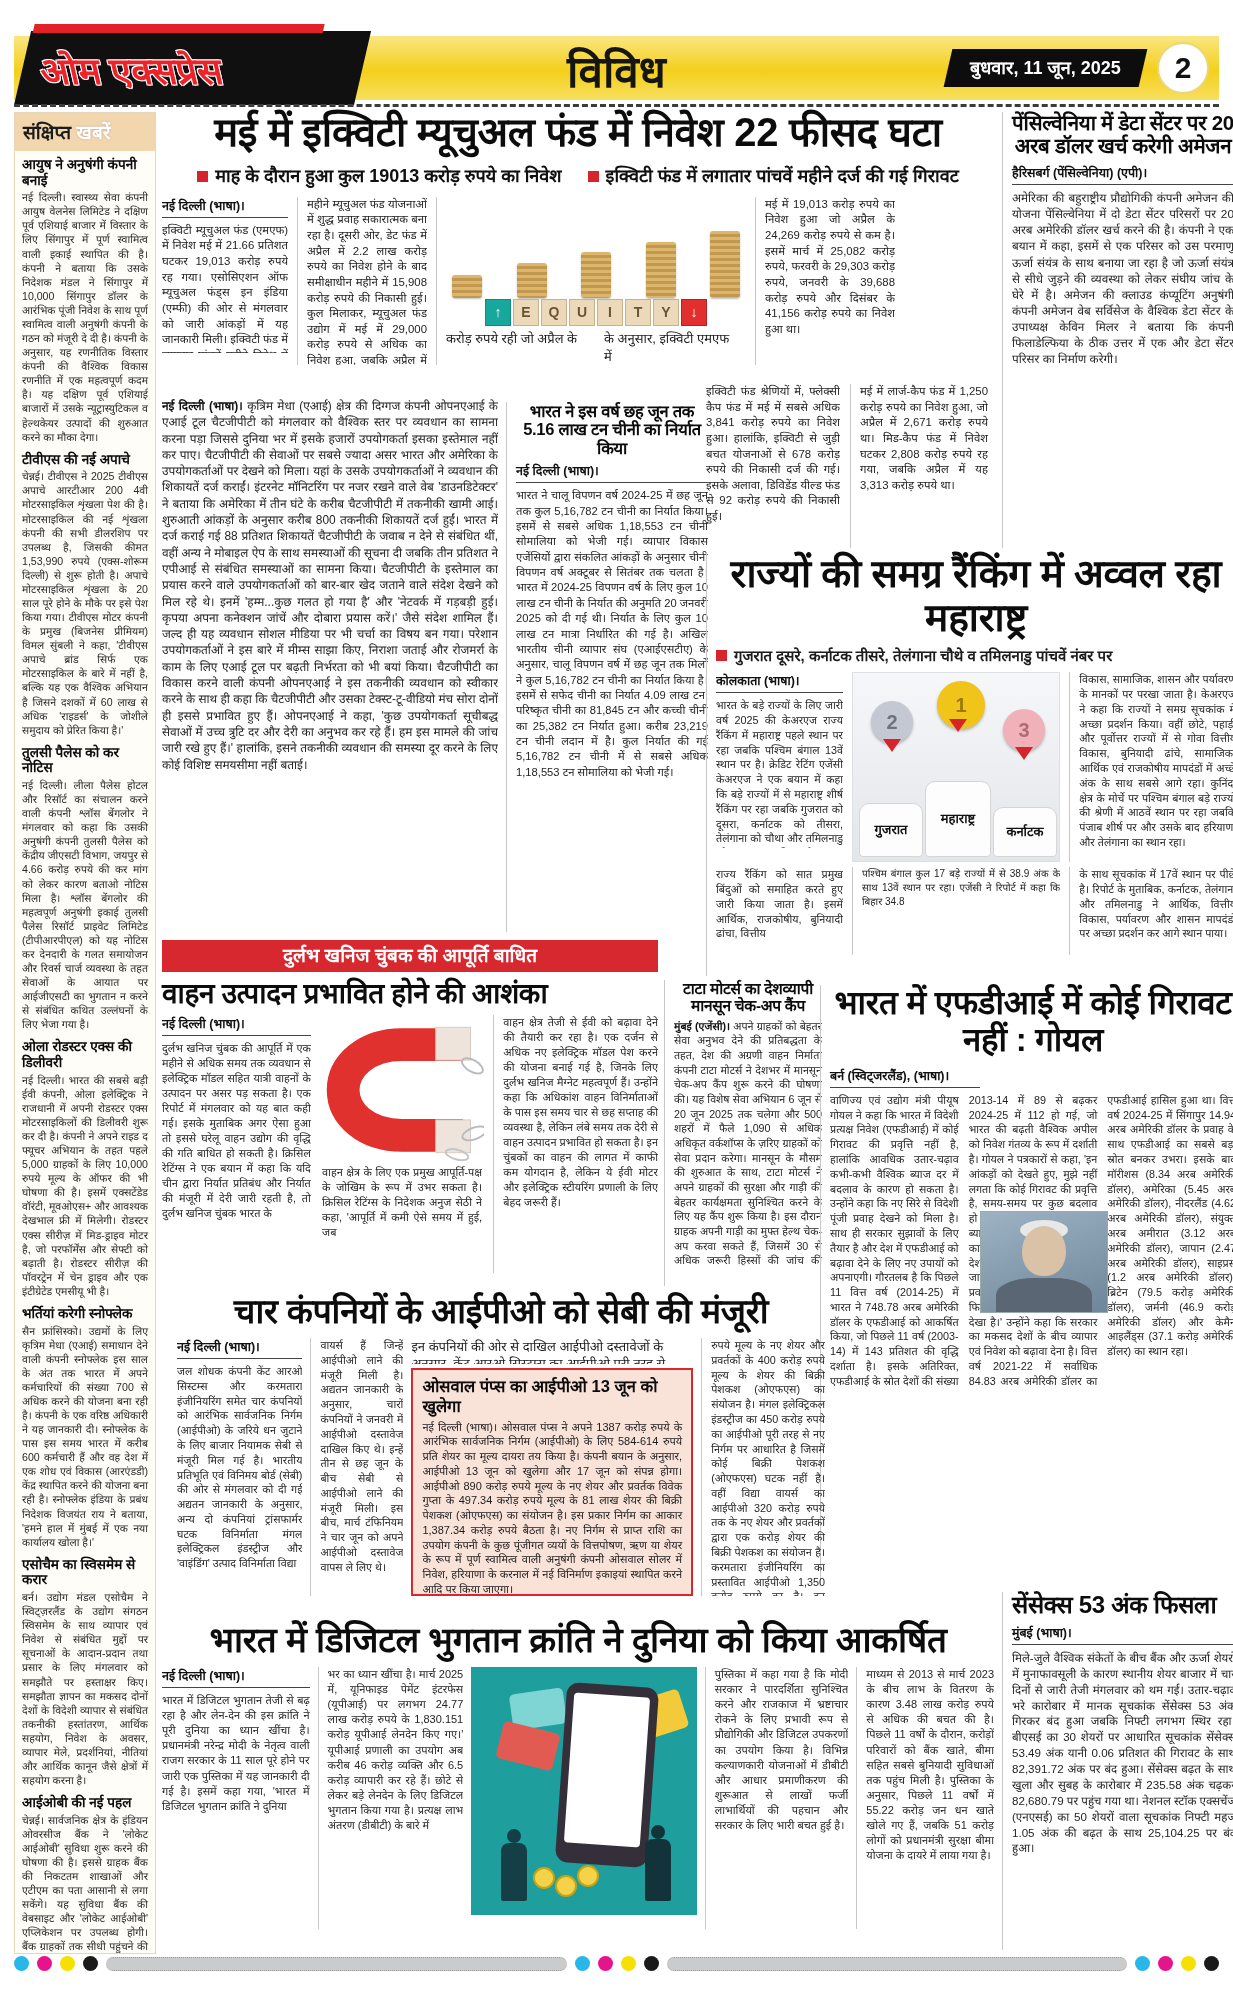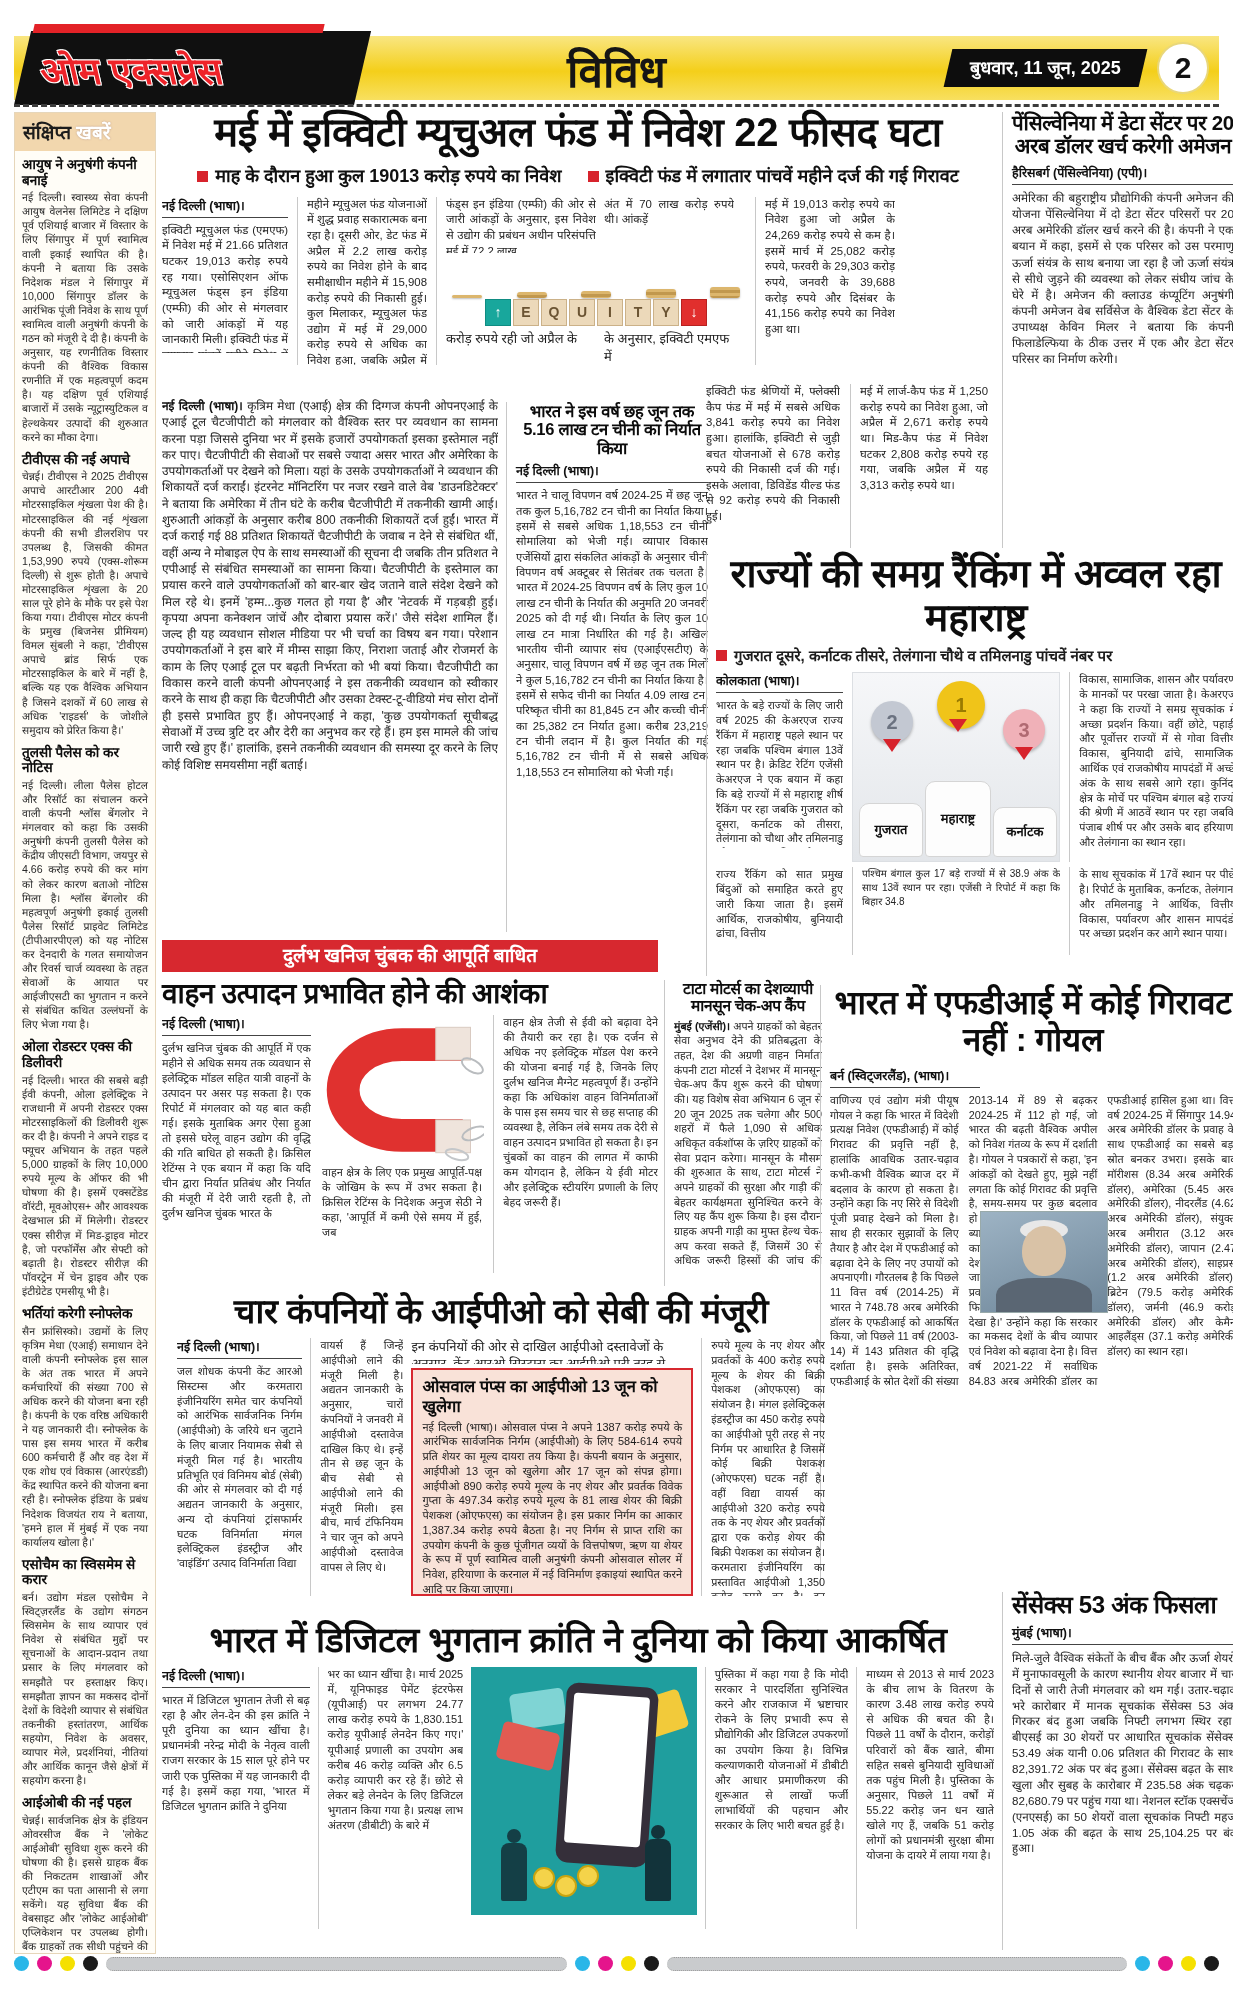--- a/index.html
+++ b/index.html
@@ -128,24 +128,20 @@
       <span><span class="sq"></span><span>माह के दौरान हुआ कुल 19013 करोड़ रुपये का निवेश</span></span>
       <span><span class="sq"></span><span>इक्विटी फंड में लगातार पांचवें महीने दर्ज की गई गिरावट</span></span>
     </div>
     <div style="display:flex;gap:9px;margin-top:10px;height:168px;overflow:hidden;">
       <div style="width:126px;">
         <div class="dl">नई दिल्ली (भाषा)।</div>
         <div class="body" style="height:130px;">इक्विटी म्यूचुअल फंड (एमएफ) में निवेश मई में 21.66 प्रतिशत घटकर 19,013 करोड़ रुपये रह गया। एसोसिएशन ऑफ म्यूचुअल फंड्स इन इंडिया (एम्फी) की ओर से मंगलवार को जारी आंकड़ों में यह जानकारी मिली। इक्विटी फंड में लगातार पांचवें महीने निवेश में गिरावट दर्ज की गई। हालांकि, लगातार 51वें</div>
       </div>
       <div class="rule-l body" style="width:120px;">महीने म्यूचुअल फंड योजनाओं में शुद्ध प्रवाह सकारात्मक बना रहा है। दूसरी ओर, डेट फंड में अप्रैल में 2.2 लाख करोड़ रुपये का निवेश होने के बाद समीक्षाधीन महीने में 15,908 करोड़ रुपये की निकासी हुई। कुल मिलाकर, म्यूचुअल फंड उद्योग में मई में 29,000 करोड़ रुपये से अधिक का निवेश हुआ, जबकि अप्रैल में 2.77 लाख करोड़ का निवेश हुआ था। एसोसिएशन ऑफ म्यूचुअल</div>
       <div class="rule-l" style="width:300px;display:flex;flex-direction:column;">
-        <div style="display:flex;gap:8px;">
-          <div class="body" style="width:150px;height:56px;">फंड्स इन इंडिया (एम्फी) की ओर से जारी आंकड़ों के अनुसार, इस निवेश से उद्योग की प्रबंधन अधीन परिसंपत्ति मई में 72.2 लाख</div>
-          <div class="body ctr" style="width:130px;height:56px;">अंत में 70 लाख करोड़ रुपये थी। आंकड़ें</div>
-        </div>
         <div class="coinbox" style="flex:1;">
           <div class="stacks">
             <div class="stack" style="height:34%;"></div>
             <div class="stack" style="height:52%;"></div>
             <div class="stack" style="height:68%;"></div>
             <div class="stack" style="height:84%;"></div>
             <div class="stack" style="height:100%;"></div>
           </div>
           <div class="eqrow">
             <span class="eq up">↑</span>
@@ -279,21 +275,21 @@
       </div>
       <div class="rule-l body" style="width:118px;font-size:10.8px;">रुपये मूल्य के नए शेयर और प्रवर्तकों के 400 करोड़ रुपये मूल्य के शेयर की बिक्री पेशकश (ओएफएस) का संयोजन है। मंगल इलेक्ट्रिकल इंडस्ट्रीज का 450 करोड़ रुपये का आईपीओ पूरी तरह से नए निर्गम पर आधारित है जिसमें कोई बिक्री पेशकश (ओएफएस) घटक नहीं है। वहीं विद्या वायर्स का आईपीओ 320 करोड़ रुपये तक के नए शेयर और प्रवर्तकों द्वारा एक करोड़ शेयर की बिक्री पेशकश का संयोजन है। करमतारा इंजीनियरिंग का प्रस्तावित आईपीओ 1,350 करोड़ रुपये का है। इन कंपनियों के शेयर बीएसई और एनएसई पर सूचीबद्ध होंगे।</div>
     </div>
   </div>
 
   <div class="abs" style="left:162px;top:1620px;width:832px;height:330px;">
     <div class="hl ctr" style="font-size:35px;">भारत में डिजिटल भुगतान क्रांति ने दुनिया को किया आकर्षित</div>
     <div style="display:flex;gap:8px;margin-top:8px;height:262px;overflow:hidden;">
       <div style="width:148px;">
         <div class="dl">नई दिल्ली (भाषा)।</div>
-        <div class="body" style="font-size:11px;height:222px;">भारत में डिजिटल भुगतान तेजी से बढ़ रहा है और लेन-देन की इस क्रांति ने पूरी दुनिया का ध्यान खींचा है। प्रधानमंत्री नरेन्द्र मोदी के नेतृत्व वाली राजग सरकार के 15 साल पूरे होने पर जारी एक पुस्तिका में यह जानकारी दी गई है। इसमें कहा गया, 'भारत में डिजिटल भुगतान क्रांति ने दुनिया</div>
+        <div class="body" style="font-size:11px;height:222px;">भारत में डिजिटल भुगतान तेजी से बढ़ रहा है और लेन-देन की इस क्रांति ने पूरी दुनिया का ध्यान खींचा है। प्रधानमंत्री नरेन्द्र मोदी के नेतृत्व वाली राजग सरकार के 11 साल पूरे होने पर जारी एक पुस्तिका में यह जानकारी दी गई है। इसमें कहा गया, 'भारत में डिजिटल भुगतान क्रांति ने दुनिया</div>
       </div>
       <div class="rule-l body" style="width:136px;font-size:11px;">भर का ध्यान खींचा है। मार्च 2025 में, यूनिफाइड पेमेंट इंटरफेस (यूपीआई) पर लगभग 24.77 लाख करोड़ रुपये के 1,830.151 करोड़ यूपीआई लेनदेन किए गए।' यूपीआई प्रणाली का उपयोग अब करीब 46 करोड़ व्यक्ति और 6.5 करोड़ व्यापारी कर रहे हैं। छोटे से लेकर बड़े लेनदेन के लिए डिजिटल भुगतान किया गया है। प्रत्यक्ष लाभ अंतरण (डीबीटी) के बारे में</div>
       <div class="digi" style="width:226px;height:248px;">
         <div class="cardB"></div>
         <div class="cardY"></div>
         <div class="cardR"></div>
         <div class="phone"></div>
         <div class="screen"></div>
         <div class="p1"></div>
         <div class="p2"></div>

